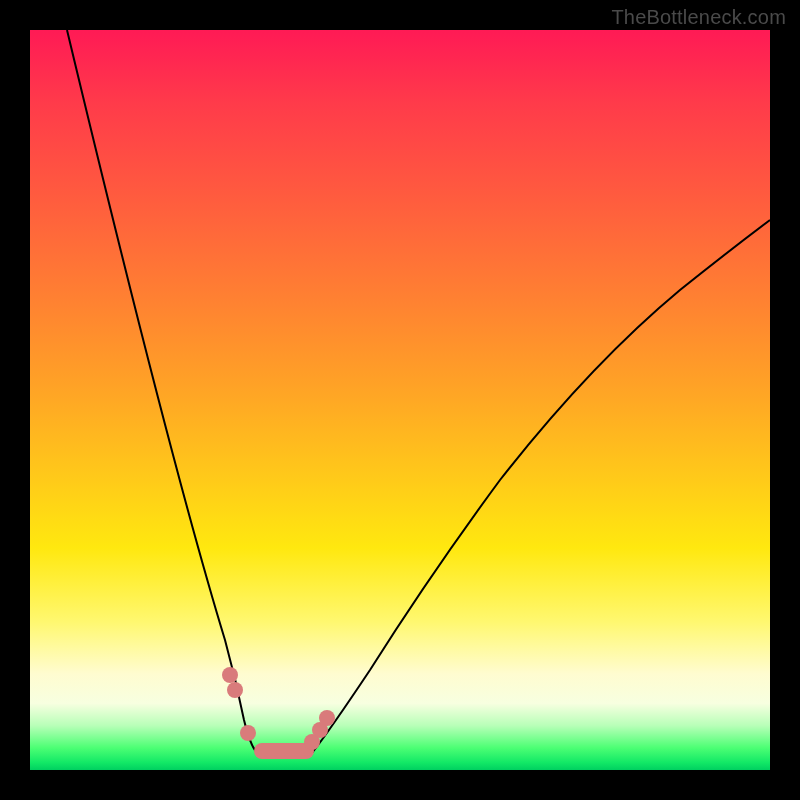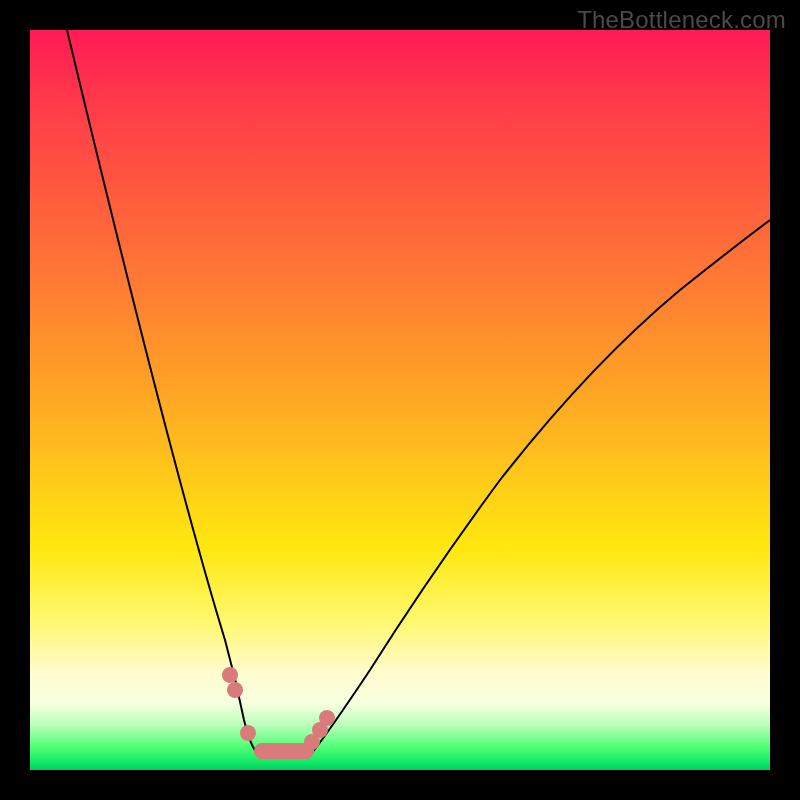--- a/index.html
+++ b/index.html
@@ -42,21 +42,21 @@
       #4cff74 97%,
       #12e866 99%,
       #00d060 100%
     );
   }
   .watermark {
     position: absolute;
     top: 6px;
     right: 14px;
     color: #4a4a4a;
-    font-size: 24px;
+    font-size: 20px;
     letter-spacing: 0.2px;
     font-weight: 500;
   }
   svg.curve {
     position: absolute;
     left: 0;
     top: 0;
     width: 740px;
     height: 740px;
   }

